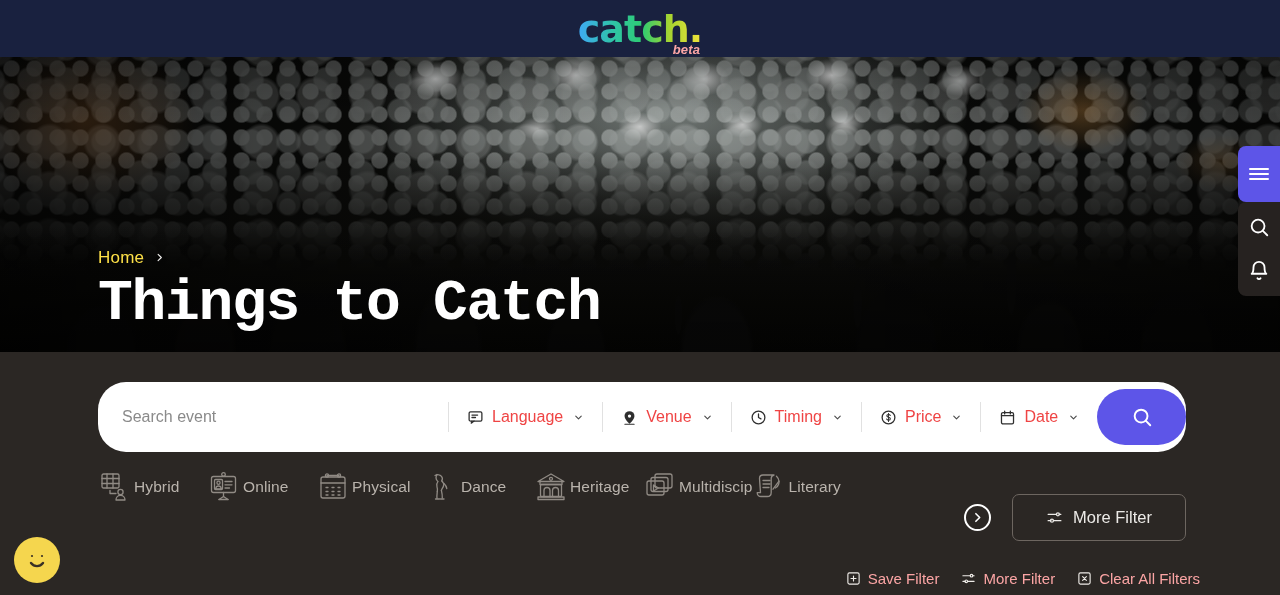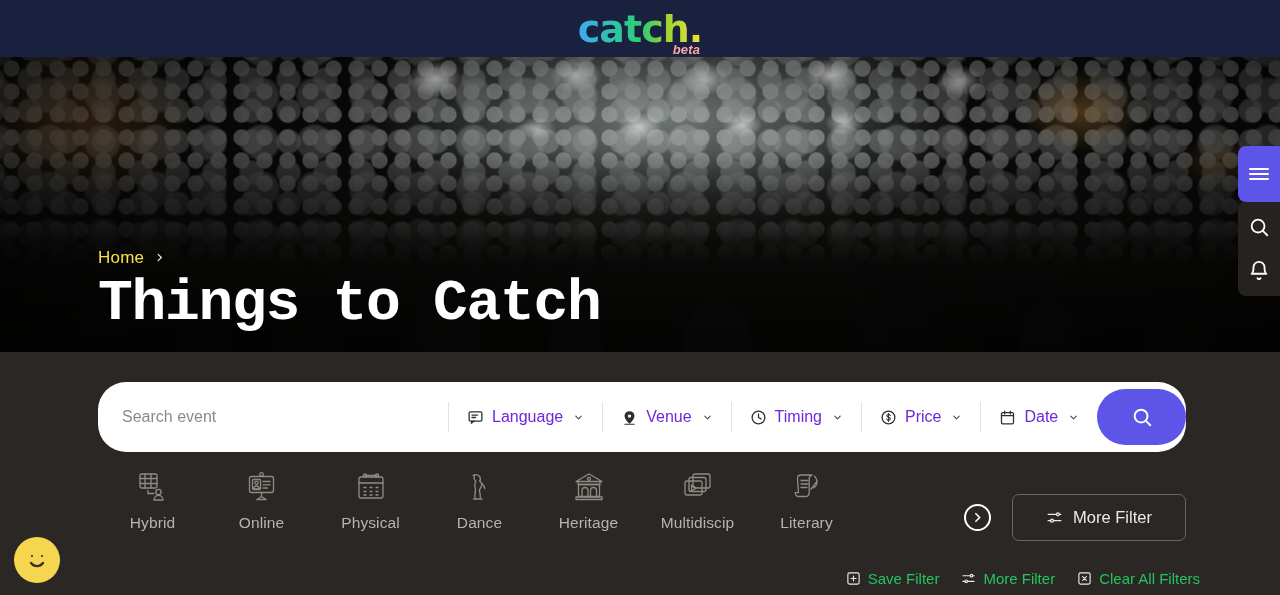--- a/index.html
+++ b/index.html
@@ -149,39 +149,39 @@
     flex: 0 0 350px; border: none; outline: none; background: transparent;
     font-size: 16px; color: #3c3c3c; padding: 0 24px;
     font-family: "Liberation Sans", sans-serif;
   }
   .search-input::placeholder { color: #8a8a8a; }
   .filter-divider { width: 1px; height: 30px; background: #e1e1e1; flex: 0 0 1px; }
   .filter-item {
     display: flex; align-items: center; gap: 8px;
     padding: 0 18px; height: 56px; cursor: pointer; white-space: nowrap;
   }
-  .filter-item .f-label { font-size: 16px; color: #6d28d9; }
+  .filter-item .f-label { font-size: 16px; color: #ef4444; }
   .f-icon { width: 17px; height: 17px; display: block; flex: 0 0 17px; }
   .chev { width: 11px; height: 11px; display: block; margin-left: 2px; }
   .search-btn {
     margin-left: auto; width: 101px; height: 56px; border: none;
     background: #5d55e8; border-radius: 28px; cursor: pointer;
     display: flex; align-items: center; justify-content: center;
   }
 
   
   .catrow {
     position: absolute; left: 98px; top: 470px;
     width: 880px; height: 76px;
     display: flex; align-items: flex-start;
     overflow: hidden;
   }
   .cat {
-    flex: 0 0 109px; display: flex; flex-direction: column;
-    align-items: center; gap: 10px; cursor: pointer;
+    flex: 0 0 109px; display: flex; 
+    align-items: center; gap: 2px; cursor: pointer;
   }
   .cat-ico { width: 34px; height: 34px; display: block; opacity: .62; }
   .cat-label {
     color: #b9b3ac; font-size: 15.5px; white-space: nowrap;
     letter-spacing: .1px;
   }
   .cat-next {
     position: absolute; left: 964px; top: 504px;
     width: 27px; height: 27px; border-radius: 50%;
     border: 2px solid #fff; background: #2b2724;
@@ -197,21 +197,21 @@
     cursor: pointer; font-family: "Liberation Sans", sans-serif;
   }
 
   
   .bottom-actions {
     position: absolute; right: 80px; top: 570px;
     display: flex; align-items: center; gap: 22px; z-index: 12;
   }
   .ba {
     display: flex; align-items: center; gap: 7px;
-    color: #22c55e; font-size: 15px; cursor: pointer; white-space: nowrap;
+    color: #fca5a5; font-size: 15px; cursor: pointer; white-space: nowrap;
   }
   .ba-ico { width: 15px; height: 15px; display: block; }
 
   
   .smiley {
     position: absolute; left: 14px; top: 537px;
     width: 46px; height: 46px; border-radius: 50%;
     background: #f5d64e; cursor: pointer; z-index: 40;
     display: flex; align-items: center; justify-content: center;
   }

